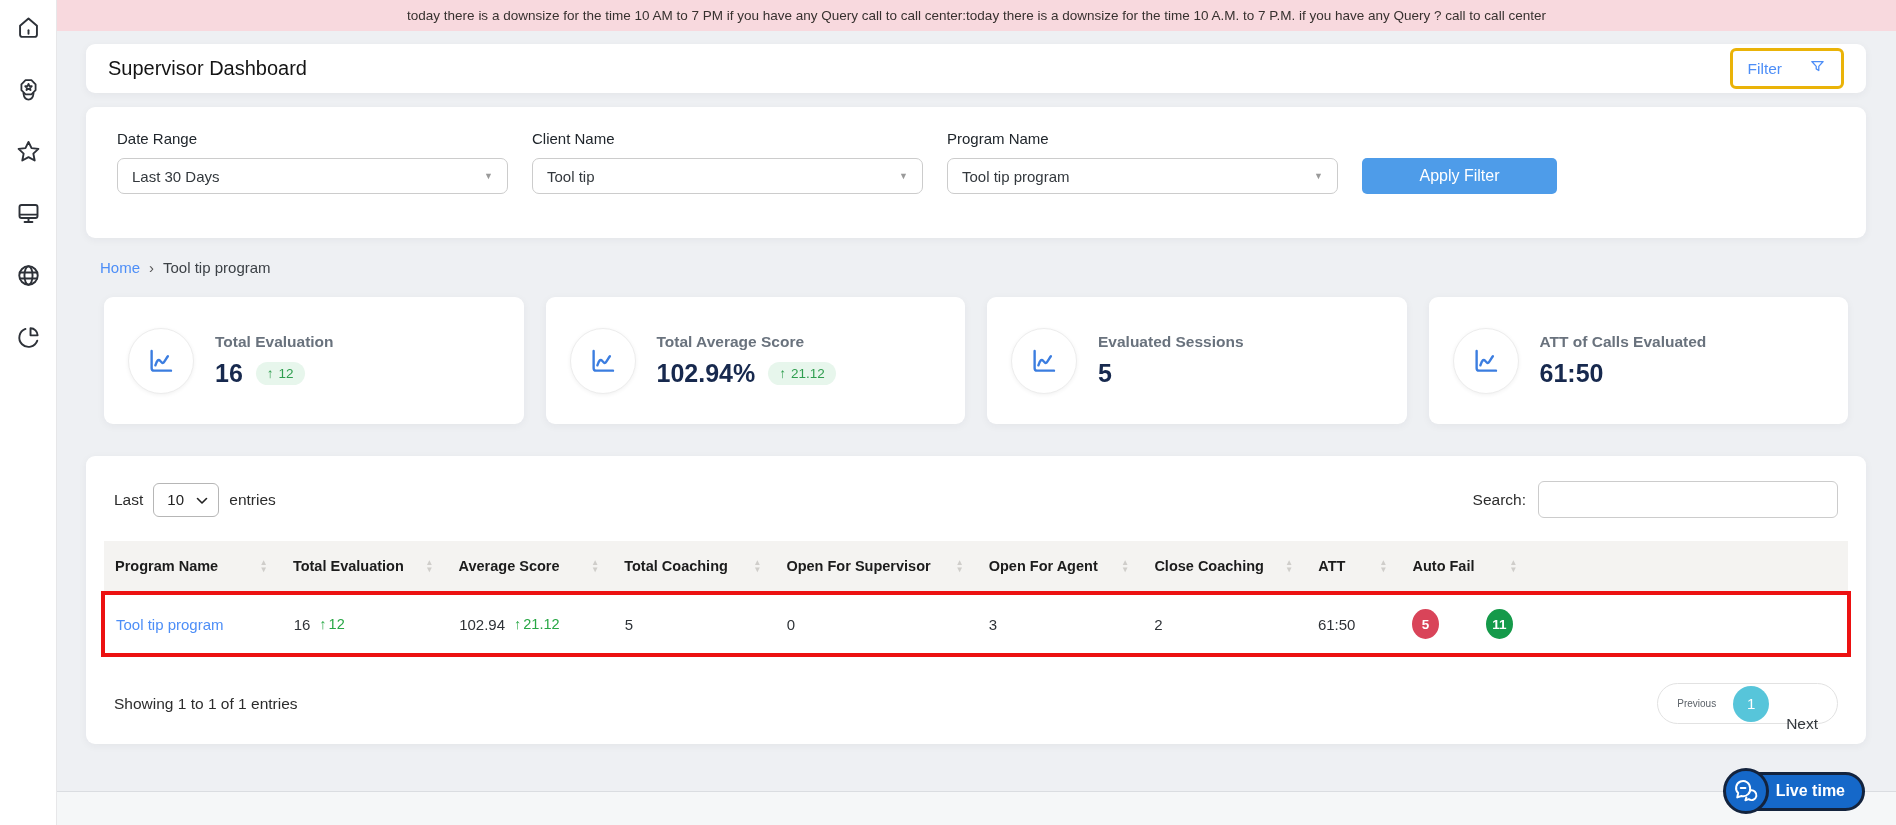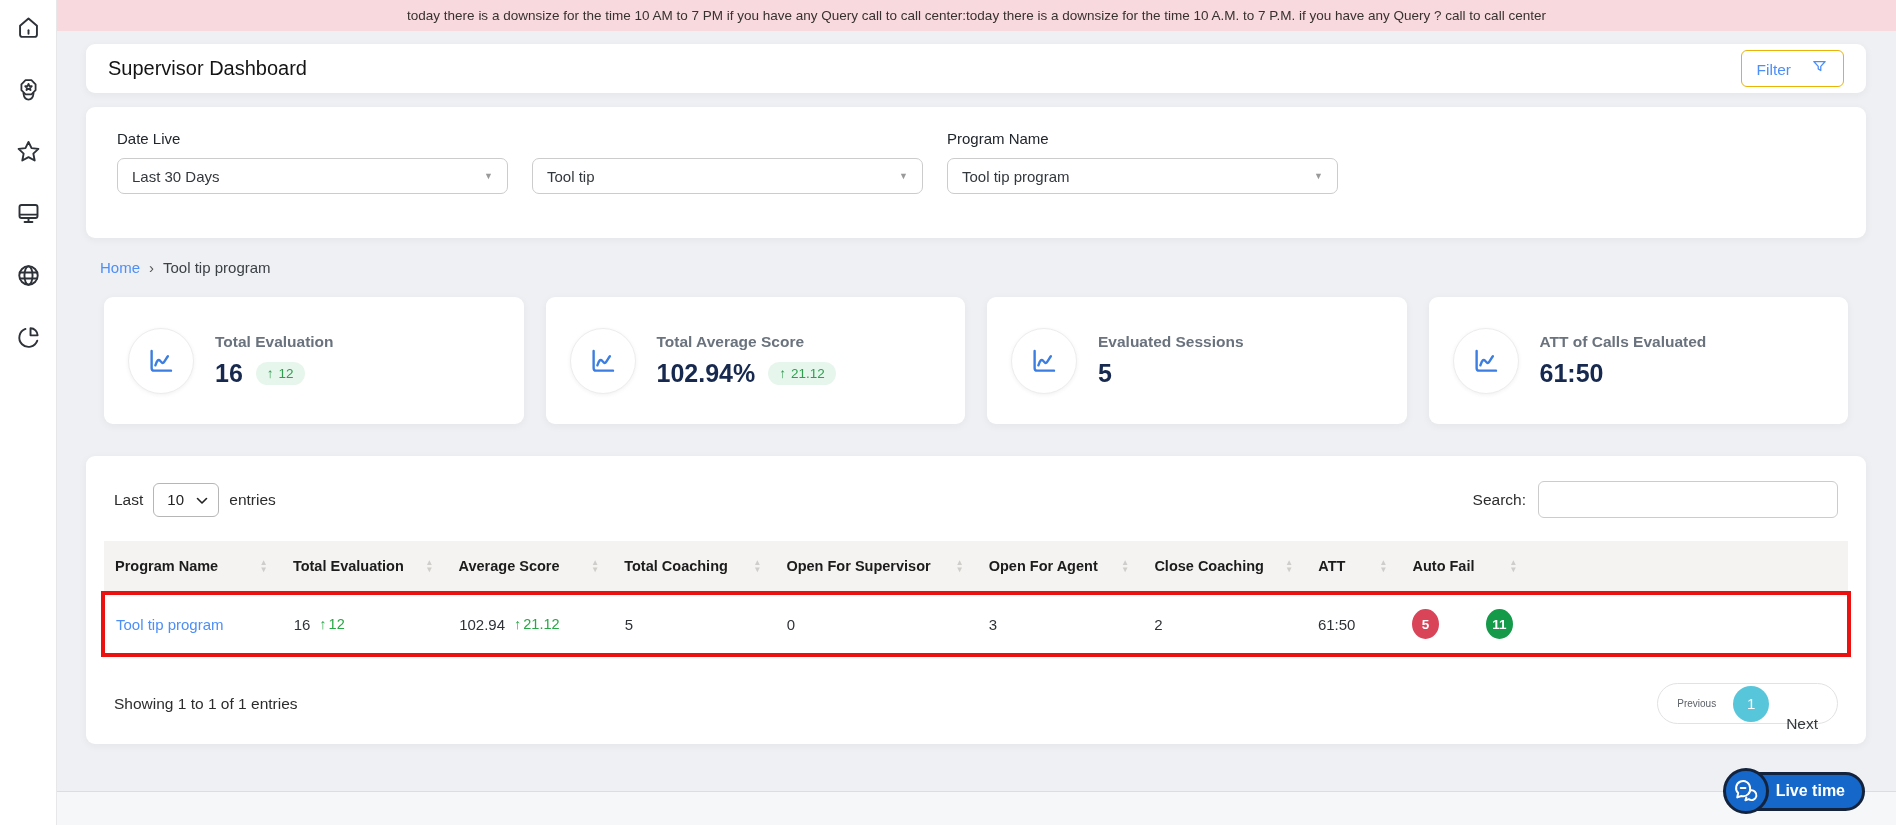--- a/index.html
+++ b/index.html
@@ -27,22 +27,22 @@
   }
   
   .main { margin-left:57px; padding:13px 30px 0 29px; }
   .card { background:#fff; border-radius:9px; box-shadow:0 2px 8px rgba(30,40,60,.05); }
   .header-card {
     display:flex; align-items:center; justify-content:space-between;
     padding:11px 22px; height:49px;
   }
   .page-title { font-size:20px; font-weight:500; color:#141414; }
   .filter-btn {
-    display:flex; align-items:flex-end; gap:20px;
-    border:1px solid #eab308; color:#4d8ef7; background:#fff;
+    display:flex; align-items:center; gap:27px;
+    border:3px solid #eab308; color:#4d8ef7; background:#fff;
     font-size:15.5px; padding:7px 15px; border-radius:6px; cursor:pointer;
     font-family:"Liberation Sans",sans-serif;
   }
   .filter-btn svg { width:17px; height:17px; }
   
   .filter-card { margin-top:14px; padding:23px 31px 44px 31px; display:flex; gap:24px; align-items:flex-end; }
   .f-field { width:391px; }
   .f-label { font-size:15px; color:#20262c; margin-bottom:11px; }
   .f-select {
     height:36px; border:1px solid #ccc; border-radius:7px; background:#fff;
@@ -194,39 +194,41 @@
       <span>
         <svg viewBox="0 0 24 24" fill="none" stroke="#4d8ef7" stroke-width="1.8" stroke-linecap="round" stroke-linejoin="round">
           <path d="M4 5 h16 l-6.2 6.8 v5.9 l-3.6 -2.3 v-3.6 Z"></path>
         </svg>
       </span>
     </button>
   </div>
 
   <div class="card filter-card">
     <div class="f-field">
-      <div class="f-label">Date Live</div>
+      <div class="f-label">Date Range</div>
       <div class="f-select">
         <span>Last 30 Days</span>
         <span class="caret">▼</span>
       </div>
     </div>
     <div class="f-field">
+      <div class="f-label">Client Name</div>
       <div class="f-select">
         <span>Tool tip</span>
         <span class="caret">▼</span>
       </div>
     </div>
     <div class="f-field">
       <div class="f-label">Program Name</div>
       <div class="f-select">
         <span>Tool tip program</span>
         <span class="caret">▼</span>
       </div>
     </div>
+    <button class="apply-btn">Apply Filter</button>
   </div>
 
   <div class="breadcrumb">
     <a class="bc-home">Home</a>
     <span class="bc-sep">›</span>
     <span class="bc-cur">Tool tip program</span>
   </div>
 
   <div class="stats">
 

